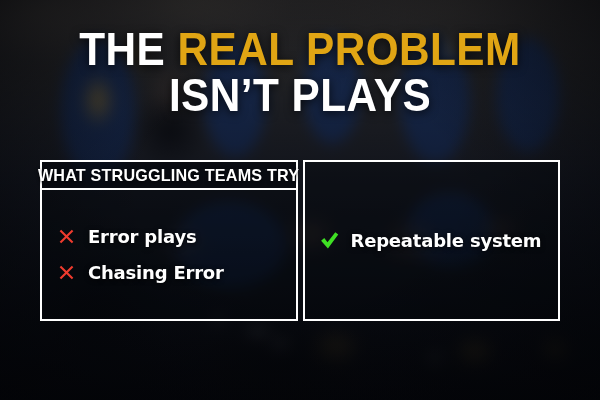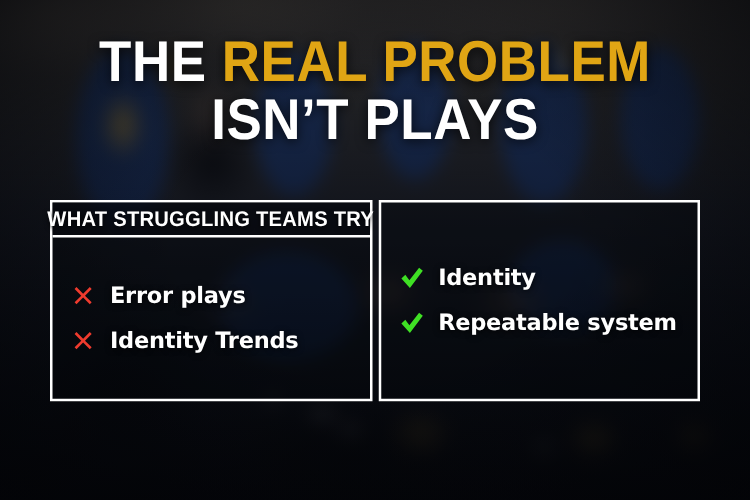--- a/index.html
+++ b/index.html
@@ -204,35 +204,29 @@
             <path d="M4.2 5.9 L5.9 4.2 L12 10.3 L18.1 4.2 L19.8 5.9 L13.7 12 L19.8 18.1 L18.1 19.8 L12 13.7 L5.9 19.8 L4.2 18.1 L10.3 12 Z" fill="#ef3b2e"></path>
           </svg>
           <span class="row-label">Error plays</span>
         </div>
 
 
         <div class="row">
           <svg class="mark" viewBox="0 0 24 24">
             <path d="M4.2 5.9 L5.9 4.2 L12 10.3 L18.1 4.2 L19.8 5.9 L13.7 12 L19.8 18.1 L18.1 19.8 L12 13.7 L5.9 19.8 L4.2 18.1 L10.3 12 Z" fill="#ef3b2e"></path>
           </svg>
-          <span class="row-label">Identity Trends</span>
+          <span class="row-label">Chasing Error</span>
         </div>
 
       </div>
     </div>
 
     <div class="panel">
       <div class="panel-body">
 
-        <div class="row">
-          <svg class="mark" viewBox="0 0 24 24">
-            <path d="M2.4 12.4 L6.0 9.0 L9.7 14.0 L18.6 2.6 L22.0 5.2 L10.2 21.0 Z" fill="#3fe024"></path>
-          </svg>
-          <span class="row-label">Identity</span>
-        </div>
 
 
         <div class="row">
           <svg class="mark" viewBox="0 0 24 24">
             <path d="M2.4 12.4 L6.0 9.0 L9.7 14.0 L18.6 2.6 L22.0 5.2 L10.2 21.0 Z" fill="#3fe024"></path>
           </svg>
           <span class="row-label">Repeatable system</span>
         </div>
 
       </div>

